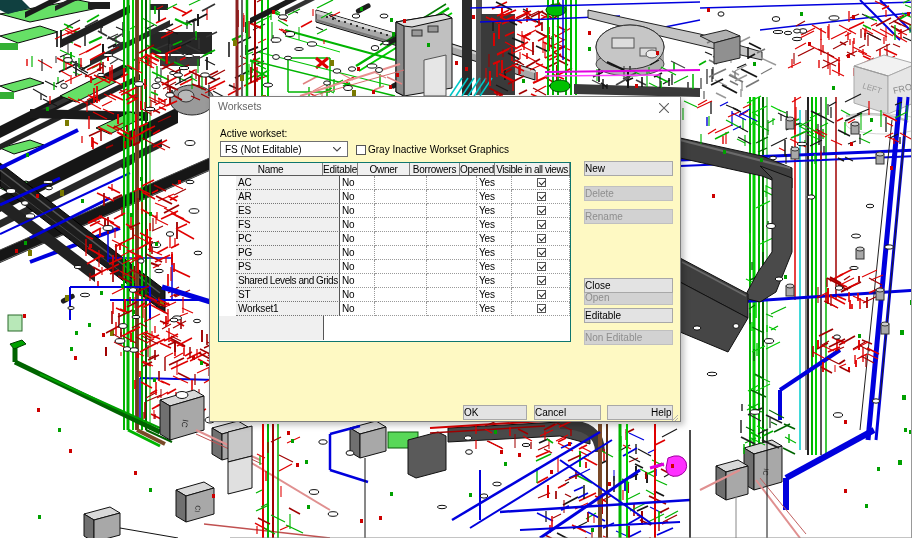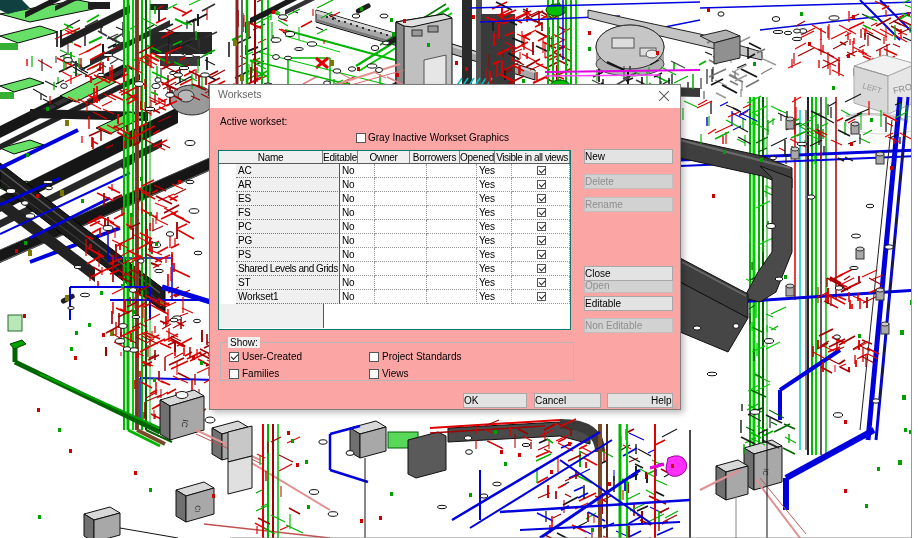--- a/index.html
+++ b/index.html
@@ -1,22 +1,22 @@
 <!DOCTYPE html>
 <html><head><meta charset="utf-8">
 <style>
 * { margin:0; padding:0; box-sizing:border-box; }
 html,body { width:918px; height:538px; overflow:hidden; background:#fff;
   font-family:"Liberation Sans", sans-serif; }
 .stage { position:relative; width:918px; height:538px; }
 .model { position:absolute; left:0; top:0; }
 .rightstrip { position:absolute; left:911px; top:0; width:7px; height:538px; background:#fff; border-left:1px solid #999; }
 
-.dlg { position:absolute; left:209px; top:84px; width:472px; height:326px;
-  background:#fca5a5; border:1px solid #7e7e7e; box-shadow:3px 3px 6px rgba(0,0,0,.25); }
+.dlg { position:absolute; left:209px; top:96px; width:472px; height:326px;
+  background:#fef9c3; border:1px solid #7e7e7e; box-shadow:3px 3px 6px rgba(0,0,0,.25); }
 .titlebar { position:absolute; left:0; top:0; width:100%; height:23px; background:#fff; }
 .title { position:absolute; left:8px; top:3px; font-size:10.5px; color:#666; }
 .x { position:absolute; right:11px; top:6px; }
 .body { position:absolute; left:0; top:23px; width:100%; height:303px; font-size:10px; }
 .lbl { position:absolute; color:#000; }
 .combo { position:absolute; left:10px; top:21px; width:128px; height:16px; background:#fff;
   border:1px solid #707070; padding:2px 4px; }
 .cb { position:absolute; width:10px; height:10px; background:#fff; border:1px solid #555; }
 .cb.checked:after { content:""; position:absolute; left:1px; top:1px; width:6px; height:3px;
   border-left:1.5px solid #222; border-bottom:1.5px solid #222; transform:rotate(-45deg); }
@@ -1837,20 +1837,25 @@
 
 <div class="dlg">
   <div class="titlebar">
         <span class="title">Worksets</span>
     <svg class="x" width="10" height="10" viewBox="0 0 10 10">
           <path d="M0 0 L10 10 M10 0 L0 10" stroke="#5f5f5f" stroke-width="1.1"></path>
         </svg>
   </div>
   <div class="body">
     <div class="lbl" style="left:10px;top:8px;">Active workset:</div>
+    <div class="combo"><span>FS (Not Editable)</span>
+      <svg width="8" height="5" viewBox="0 0 8 5" style="position:absolute;right:6px;top:5px;">
+            <path d="M0 0 L4 4 L8 0" fill="none" stroke="#444" stroke-width="1.2"></path>
+          </svg>
+    </div>
     <span class="cb" style="left:146px;top:25px;"></span>
     <div class="lbl" style="left:158px;top:24px;">Gray Inactive Workset Graphics</div>
 
     <div class="grid">
       <div class="ghead">
         <div class="gc c0">Name</div>
             <div class="gc c1">Editable</div>
             <div class="gc c2">Owner</div>
             <div class="gc c3">Borrowers</div>
             <div class="gc c4">Opened</div>
@@ -1932,31 +1937,20 @@
         <div class="gc c0 name">Workset1</div>
             <div class="gc c1 v">No</div>
             <div class="gc c2 v"></div>
             <div class="gc c3 v"></div>
             <div class="gc c4 v">Yes</div>
             <div class="gc c5 v chk"><span class="tcb"></span></div>
       </div>
       <div class="gfill"></div>
     </div>
 
-    <div class="group">
-          <span class="glabel">Show:</span>
-      <span class="cb checked" style="left:8px;top:9px;"></span>
-          <span class="gtext" style="left:21px;top:8px;">User-Created</span>
-      <span class="cb" style="left:148px;top:9px;"></span>
-          <span class="gtext" style="left:161px;top:8px;">Project Standards</span>
-      <span class="cb" style="left:8px;top:26px;"></span>
-          <span class="gtext" style="left:21px;top:25px;">Families</span>
-      <span class="cb" style="left:148px;top:26px;"></span>
-          <span class="gtext" style="left:161px;top:25px;">Views</span>
-    </div>
 
     <div class="btn" style="left:374px;top:41px;width:89px;">New</div>
     <div class="btn dis" style="left:374px;top:66px;width:89px;">Delete</div>
     <div class="btn dis" style="left:374px;top:89px;width:89px;">Rename</div>
     <div class="btn dis" style="left:374px;top:138px;width:89px;margin-top:32px;">Open</div>
     <div class="btn" style="left:374px;top:158px;width:89px;">Close</div>
     <div class="btn" style="left:374px;top:188px;width:89px;">Editable</div>
     <div class="btn dis" style="left:374px;top:210px;width:89px;">Non Editable</div>
 
     <div class="btn" style="left:253px;top:285px;width:64px;">OK</div>

